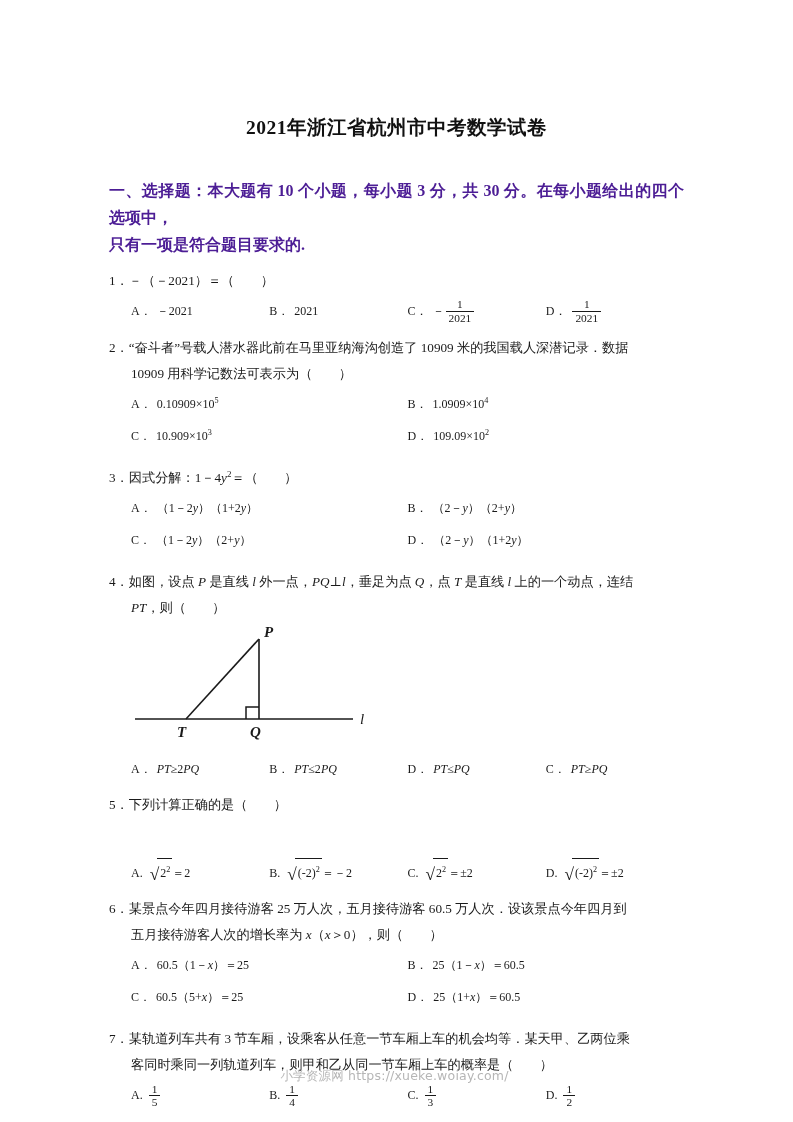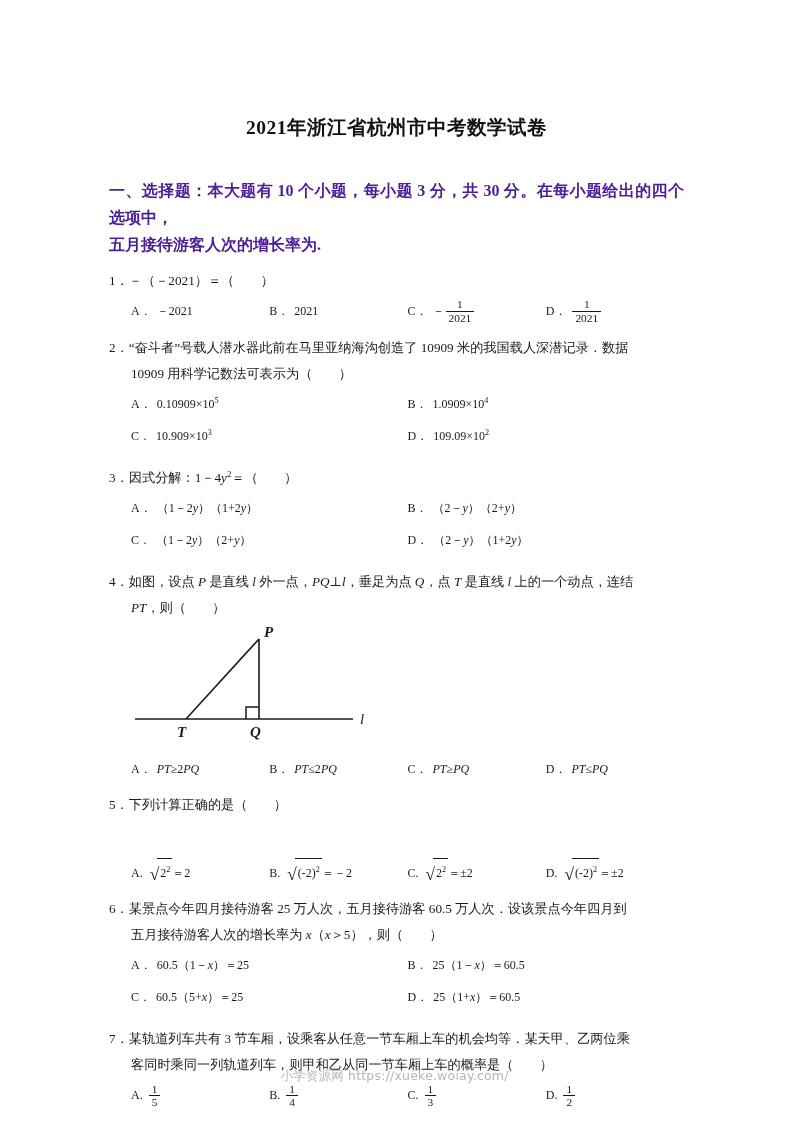--- a/index.html
+++ b/index.html
@@ -142,21 +142,21 @@
 <body>
 
 <div class="page">
 
   <h1 class="doc-title">2021年浙江省杭州市中考数学试卷</h1>
 
   <div class="content">
 
     <div class="section-head">
       <div>一、选择题：本大题有 10 个小题，每小题 3 分，共 30 分。在每小题给出的四个选项中，</div>
-      <div>五月接待游客人次的增长率为.</div>
+      <div>只有一项是符合题目要求的.</div>
     </div>
 
     <div class="q-block">
       <div class="q-stem">
         <span>1．</span><span>－（－2021）＝（　　）</span>
       </div>
       <div class="opts cols4">
         <div class="opt">
           <span class="opt-letter">A．</span><span>－2021</span>
         </div>
@@ -237,25 +237,25 @@
       </div>
 
       <div class="opts cols4">
         <div class="opt">
           <span class="opt-letter">A．</span><i>PT</i><span>≥2</span><i>PQ</i>
         </div>
         <div class="opt">
           <span class="opt-letter">B．</span><i>PT</i><span>≤2</span><i>PQ</i>
         </div>
         <div class="opt">
+          <span class="opt-letter">D．</span><i>PT</i><span>≤</span><i>PQ</i>
+        </div>
+        <div class="opt">
           <span class="opt-letter">C．</span><i>PT</i><span>≥</span><i>PQ</i>
         </div>
-        <div class="opt">
-          <span class="opt-letter">D．</span><i>PT</i><span>≤</span><i>PQ</i>
-        </div>
       </div>
     </div>
 
     <div class="q-block">
       <div class="q-stem">
         <span>5．</span><span>下列计算正确的是（　　）</span>
       </div>
       <div class="opts cols4">
         <div class="opt">
           <span class="opt-letter">A.</span><span class="sqrt"><span class="radsign">√</span><span class="radicand"><span>2</span><sup>2</sup></span></span><span>＝2</span>
@@ -268,21 +268,21 @@
         </div>
         <div class="opt">
           <span class="opt-letter">D.</span><span class="sqrt"><span class="radsign">√</span><span class="radicand"><span>(-2)</span><sup>2</sup></span></span><span>＝±2</span>
         </div>
       </div>
     </div>
 
     <div class="q-block">
       <div class="q-stem">
         <span>6．</span><span>某景点今年四月接待游客 25 万人次，五月接待游客 60.5 万人次．设该景点今年四月到</span>
-        <span class="stem-indent"><span>五月接待游客人次的增长率为 </span><i>x</i><span>（</span><i>x</i><span>＞5），则（　　）</span></span>
+        <span class="stem-indent"><span>五月接待游客人次的增长率为 </span><i>x</i><span>（</span><i>x</i><span>＞0），则（　　）</span></span>
       </div>
       <div class="opts rows2">
         <div class="opt">
           <span class="opt-letter">A．</span><span>60.5（1－</span><i>x</i><span>）＝25</span>
         </div>
         <div class="opt">
           <span class="opt-letter">B．</span><span>25（1－</span><i>x</i><span>）＝60.5</span>
         </div>
         <div class="opt">
           <span class="opt-letter">C．</span><span>60.5（5+</span><i>x</i><span>）＝25</span>

